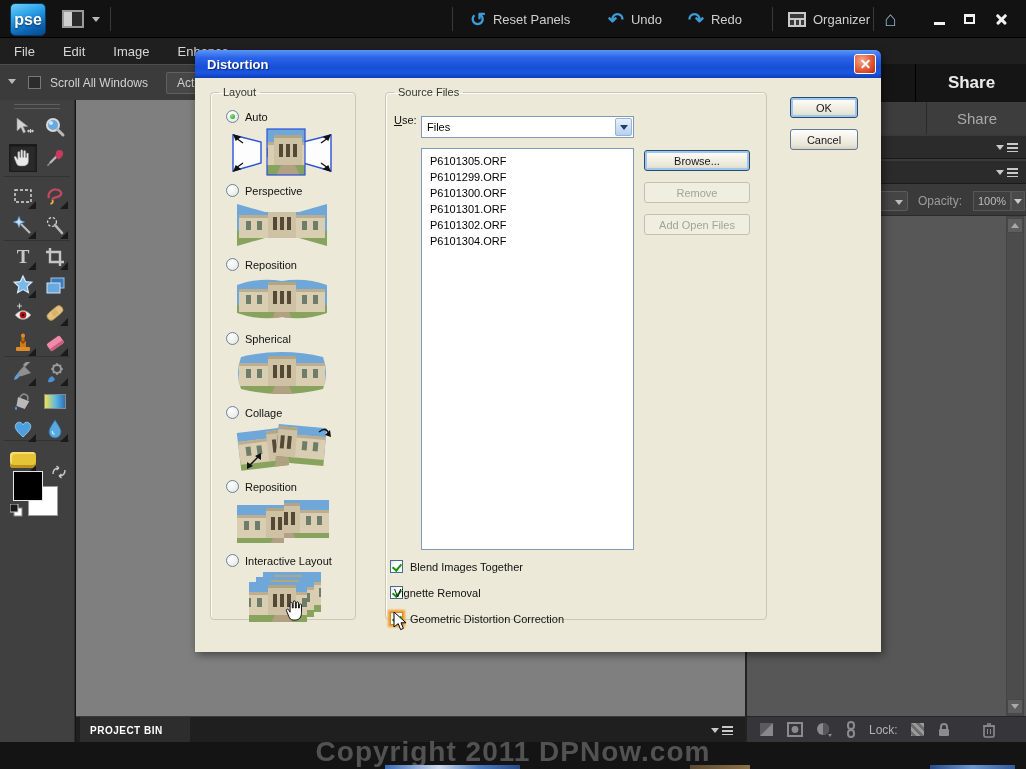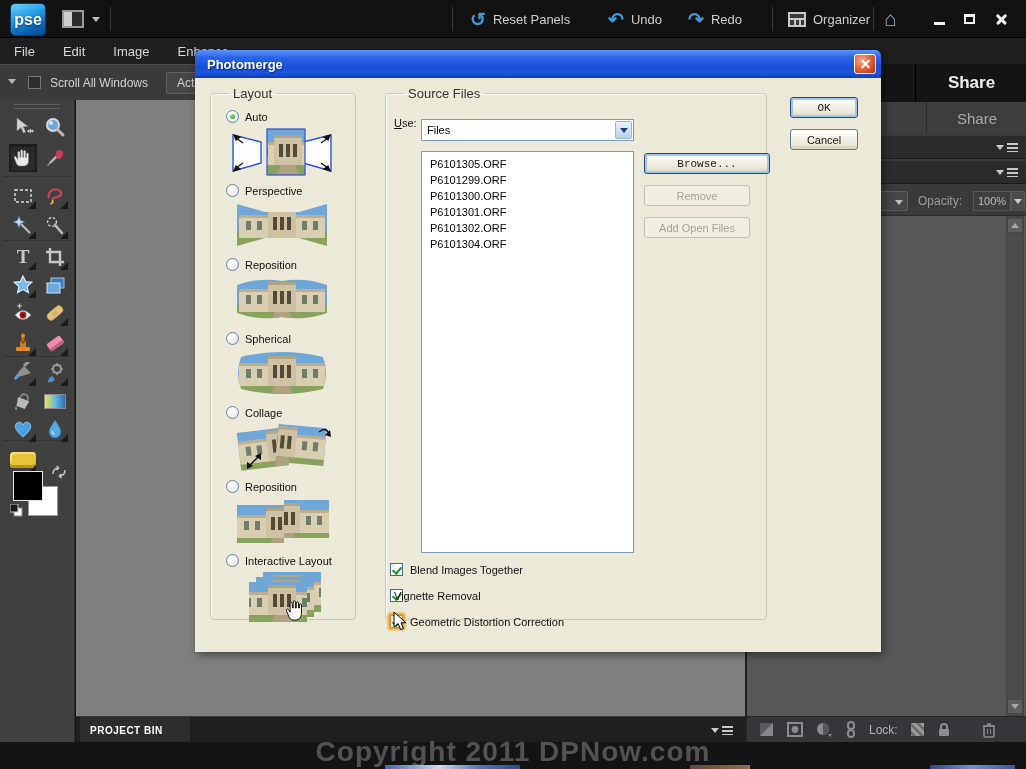--- a/index.html
+++ b/index.html
@@ -94,25 +94,25 @@
   #dialog { left:195px; top:50px; width:686px; height:602px; border:3px solid #1644d8; border-top:none; border-radius:7px 7px 3px 3px; background:#ece9d8; box-shadow:2px 3px 8px rgba(0,0,0,.45); }
   #dlg-title { position:absolute; left:-3px; top:0; width:686px; height:28px; border-radius:6px 6px 0 0;
      background:linear-gradient(180deg,#5a96f6 0%,#2a63e8 28%,#174fd6 62%,#1c57e0 82%,#0e3db8 100%);
      color:#fff; font-size:13px; font-weight:bold; display:flex; align-items:center; padding-left:12px; text-shadow:1px 1px 1px #0a2a78; }
   #dlg-close { position:absolute; right:5px; top:4px; width:22px; height:20px; border:1px solid #fff; border-radius:3px;
      background:radial-gradient(circle at 35% 30%,#f6a98a,#e25a33 55%,#b52a0c); display:flex; align-items:center; justify-content:center; }
   #dlg-close .xline { width:11px; height:2px; background:#fff; }
   #dlg-body { position:absolute; left:-3px; top:28px; width:686px; height:574px; background:#ece9d8; font-size:11px; color:#1a1a1a; }
 
   fieldset.xpgroup { position:absolute; border:1px solid #cbc7b4; border-radius:4px; box-shadow:inset 1px 1px 0 #fdfdf8; }
-  fieldset.xpgroup legend { margin-left:18px; padding:0 4px; font-size:13px; color:#35352f; }
+  fieldset.xpgroup legend { margin-left:8px; padding:0 4px; font-size:11px; color:#35352f; }
 
   .xpbtn { position:absolute; border:1px solid #5f7a96; border-radius:3px; font-size:11px; color:#17171a; text-align:center;
      background:linear-gradient(180deg,#fffffc 0%,#f4f2e8 40%,#e8e5d6 80%,#d8d2bf 100%); padding-top:4px; }
-  .xpbtn.focus { border:1px solid #2c4a6e; box-shadow:inset 0 0 0 2px #9ec7ef;font-family:Liberation Mono, monospace; }
+  .xpbtn.focus { border:1px solid #2c4a6e; box-shadow:inset 0 0 0 2px #9ec7ef; }
   .xpbtn.disabled { border:1px solid #c4c0ae; background:#f0eee1; color:#a7a394; box-shadow:none; }
 
   .xpradio { position:absolute; width:13px; height:13px; border-radius:50%; border:1px solid #6a82a0; background:radial-gradient(circle at 35% 30%,#ffffff,#e4e4dc); }
   .xpradio.on::after { content:""; position:absolute; left:3px; top:3px; width:5px; height:5px; border-radius:50%; background:radial-gradient(circle at 35% 30%,#8be08b,#1e9c1e); }
   .xpcheck { position:absolute; width:13px; height:13px; border:1px solid #4a6a8e; background:linear-gradient(135deg,#dfe5ec,#fff 40%); }
   .xpcheck.on::after { content:""; position:absolute; left:3px; top:1px; width:4px; height:7px; border-right:2px solid #189418; border-bottom:2px solid #189418; transform:rotate(40deg); }
   .xpcheck.hot { box-shadow:0 0 2px 2px #f0a030; border-color:#d88a20; }
   .opt-label { position:absolute; font-size:11px; color:#111; }
 
   #use-label::first-letter { text-decoration:underline; }
@@ -525,21 +525,21 @@
 
 <div id="bottombar" class="abs">
   <div id="watermark">Copyright 2011 DPNow.com</div>
   <div class="frag" style="left:385px; width:135px; background:linear-gradient(90deg,#3a6ab8,#cfd8ea 40%,#4a7ac0 70%,#2a4a88);"></div>
   <div class="frag" style="left:690px; width:60px; background:linear-gradient(90deg,#5a4a32,#8a7048);"></div>
   <div class="frag" style="left:930px; width:85px; background:linear-gradient(90deg,#2a4a88,#6a94d0 50%,#35589a);"></div>
 </div>
 
 <div id="dialog" class="abs">
   <div id="dlg-title">
-    <span>Photomerge</span>
+    <span>Distortion</span>
     <div id="dlg-close">
       <span class="xline" style="transform:rotate(45deg); position:static;"></span>
       <span class="xline" style="transform:rotate(-45deg); margin-left:-11px; position:static;"></span>
     </div>
   </div>
 
   <div id="dlg-body">
 
     <fieldset class="xpgroup" style="left:15px; top:8px; width:146px; height:534px;">
       <legend>Layout</legend>
@@ -647,21 +647,21 @@
             </span>
         </div>
         <div id="file-list">
           <div class="file-item">P6101305.ORF</div>
           <div class="file-item">P6101299.ORF</div>
           <div class="file-item">P6101300.ORF</div>
           <div class="file-item">P6101301.ORF</div>
           <div class="file-item">P6101302.ORF</div>
           <div class="file-item">P6101304.ORF</div>
         </div>
-        <div class="xpbtn focus" style="left:258px; top:52px; width:126px; height:21px;">Browse...</div>
+        <div class="xpbtn focus" style="left:258px; top:52px; width:106px; height:21px;">Browse...</div>
         <div class="xpbtn disabled" style="left:258px; top:84px; width:106px; height:21px;">Remove</div>
         <div class="xpbtn disabled" style="left:258px; top:116px; width:106px; height:21px;">Add Open Files</div>
 
         <span class="xpcheck on" style="left:4px; top:462px;"></span>
         <span class="cb-row-label" style="left:24px; top:463px;">Blend Images Together</span>
         <span class="xpcheck on" style="left:4px; top:488px;"></span>
         <span class="cb-row-label" style="left:8px; top:489px;">Vignette Removal</span>
         <span class="xpcheck on hot" style="left:4px; top:514px;"></span>
         <span class="cb-row-label" style="left:24px; top:515px;">Geometric Distortion Correction</span>
       </div>

